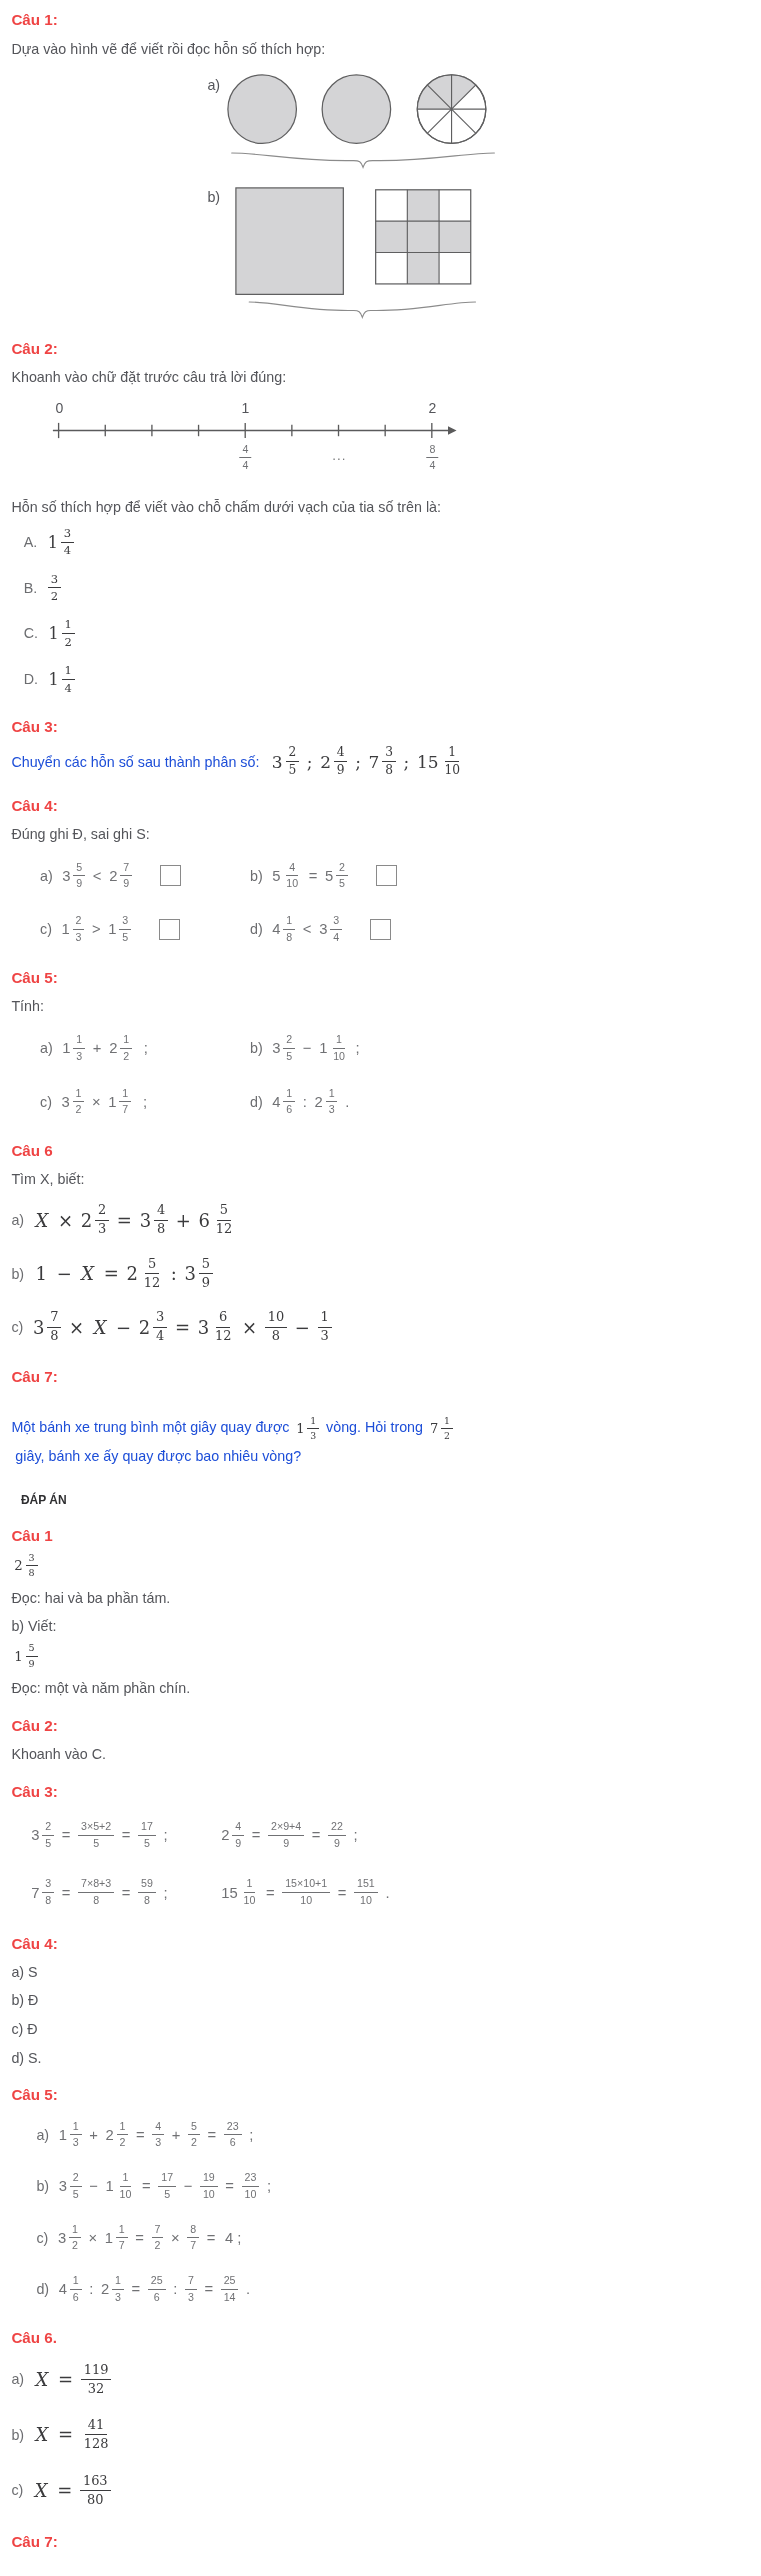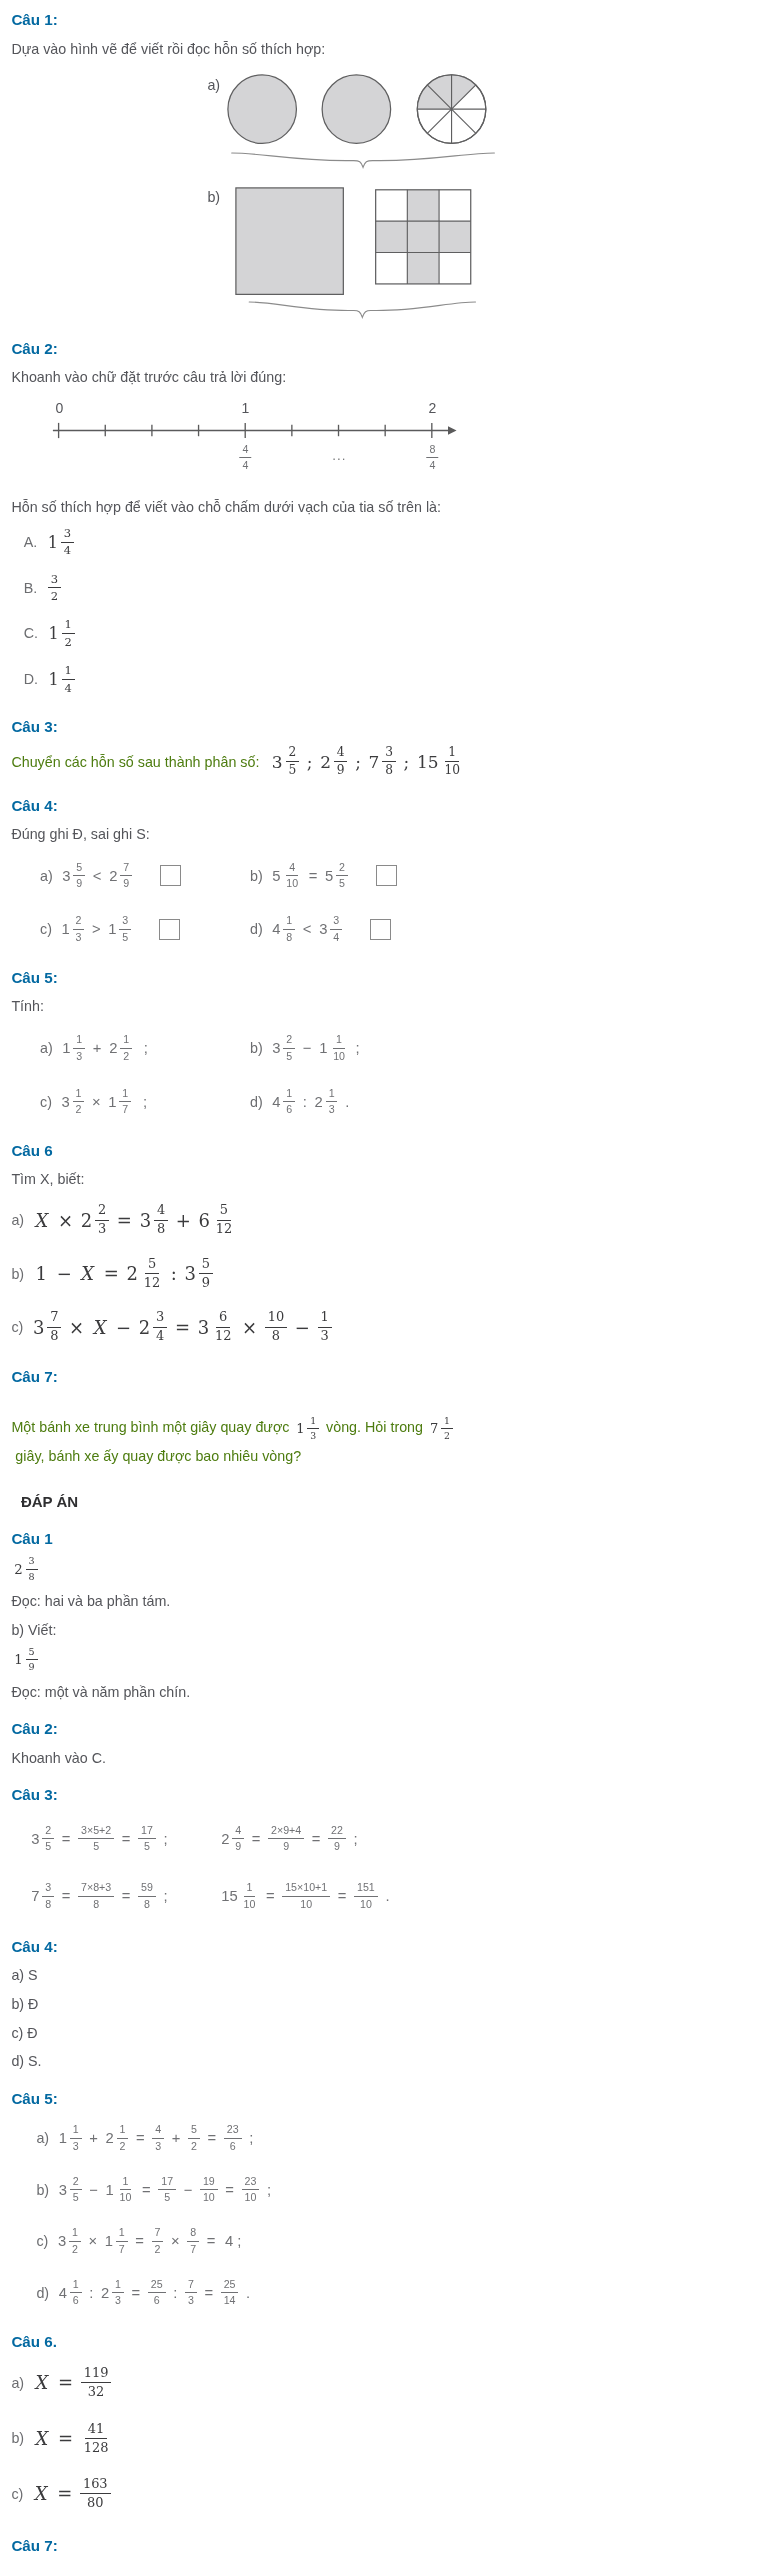--- a/index.html
+++ b/index.html
@@ -1,20 +1,20 @@
 <!DOCTYPE html>
 <html style="font-size:15.2px"><head>
 <meta charset="utf-8">
 <style>
   html,body{margin:0;padding:0;background:#ffffff;}
   .page{width:762px;min-height:2576px;box-sizing:border-box;padding:9.5px 19px 23px 11.4px;
         font-family:"Liberation Sans",sans-serif;background:#fff;}
-  .qt{margin:19px 0 0;font-size:15.2px;line-height:1.2;font-weight:bold;color:#0369a1;}
+  .qt{margin:19px 0 0;font-size:15.2px;line-height:1.2;font-weight:bold;color:#ef4444;}
   .qt.first{margin-top:1.9px;}
-  .ansh{margin:23px 0 0 9.5px;font-size:15px;line-height:1.2;font-weight:bold;color:#2f2f31;}
+  .ansh{margin:23px 0 0 9.5px;font-size:12px;line-height:1.2;font-weight:bold;color:#2f2f31;}
   .body{margin:10px 0 0;font-size:14.3px;line-height:1.3;color:#54555a;}
   
   .figrow{display:flex;align-items:flex-start;margin:15.2px 0 0 196px;}
   .figrow.b{margin-top:13.3px;}
   .figlab{font-size:14.3px;color:#54555a;margin:3.8px 5.7px 0 0;flex:0 0 auto;}
   .shape{fill:#d4d4d6;stroke:#5f5f60;stroke-width:1.3;}
   .white{fill:#ffffff;stroke:#5f5f60;stroke-width:1.3;}
   .shade{fill:#d4d4d6;stroke:none;}
   .thin{stroke:#5f5f60;stroke-width:1.2;}
   .outline{fill:none;stroke:#5f5f60;stroke-width:1.3;}
@@ -24,21 +24,21 @@
   .nl-top{position:absolute;top:0;transform:translateX(-50%);font-size:14px;color:#54555a;}
   .nl-svg{position:absolute;left:0;top:19px;}
   .nlline{stroke:#5a5a5b;stroke-width:1.4;}
   .nl-frac{position:absolute;top:44px;transform:translateX(-50%);}
   .nl-dots{position:absolute;top:48px;transform:translateX(-50%);font-size:13.3px;color:#77787a;letter-spacing:1px;}
   
   .math{display:inline-flex;align-items:center;flex-wrap:wrap;}
   .math.inline{display:inline;}
   .math .tok{margin:0 4.8px;white-space:pre;}
   .math .tok.it{font-style:italic;}
-  .math .tok.plain{margin:0;font-family:"Liberation Sans",sans-serif;font-size:14.3px;color:#4d7c0f;}
+  .math .tok.plain{margin:0;font-family:"Liberation Sans",sans-serif;font-size:14.3px;color:#1d4ed8;}
   .math-serif{font-family:"DejaVu Serif","Liberation Serif",serif;color:#3b3b3d;font-size:17px;}
   .math-serif.disp{font-size:18px;}
   .math-serif.sm{font-size:13.3px;}
   .math-sans{font-family:"Liberation Sans",sans-serif;color:#707174;font-size:14.8px;}
   .frac{display:inline-flex;align-items:center;margin:0 2.9px;vertical-align:middle;}
   .frac .w{margin-right:2.9px;}
   .frac .stack{display:inline-flex;flex-direction:column;align-items:center;line-height:1.1;}
   .frac .n{font-size:.72em;padding:0 2.9px 1.9px;border-bottom:1px solid currentColor;}
   .frac .d{font-size:.72em;padding:1.9px 2.9px 0;}
   .q3line{margin:9.5px 0 0;}

